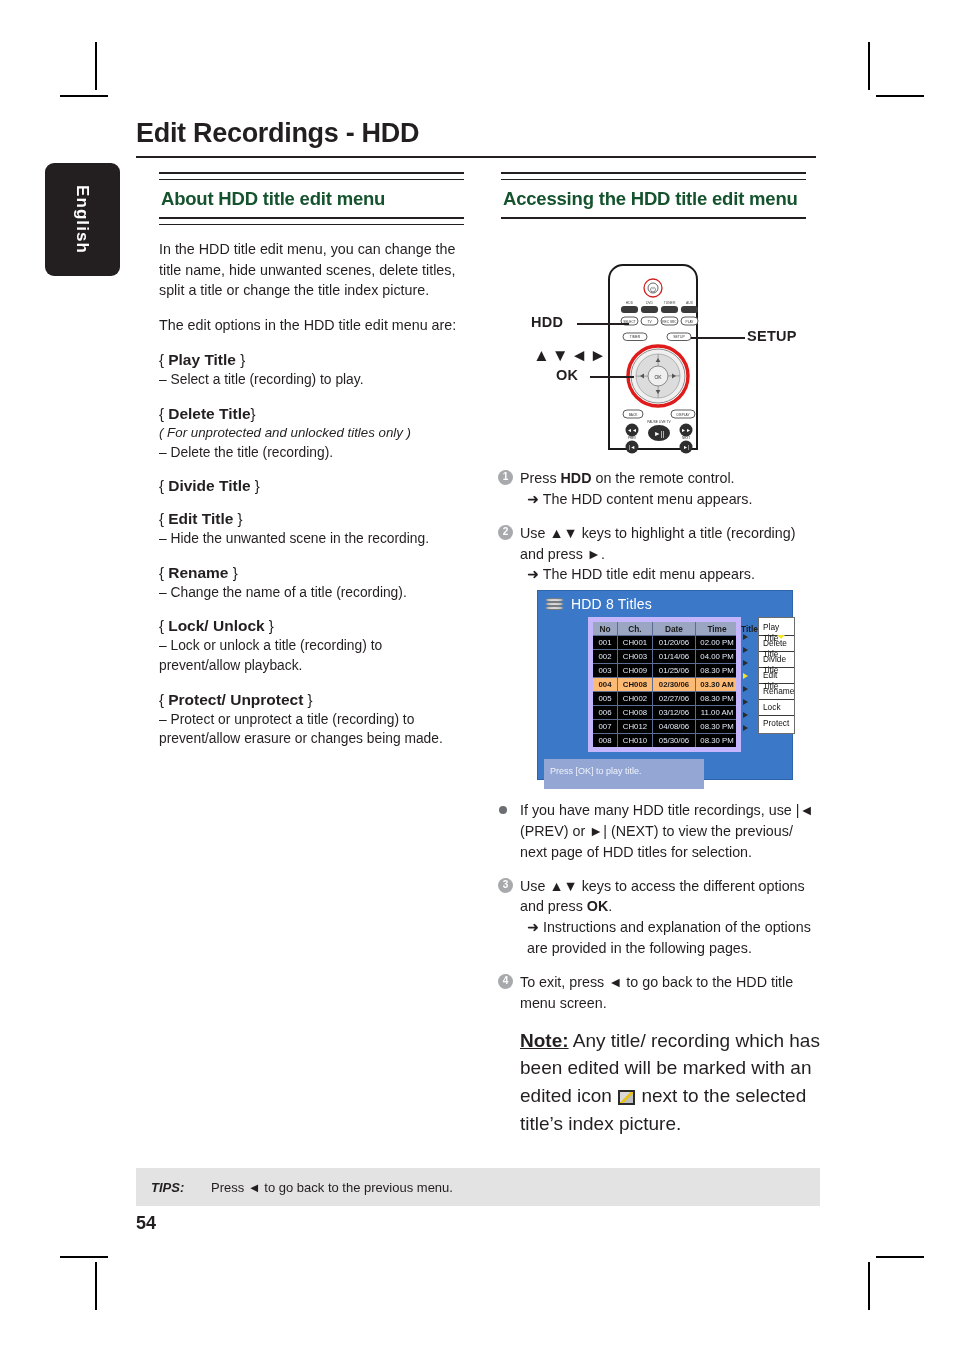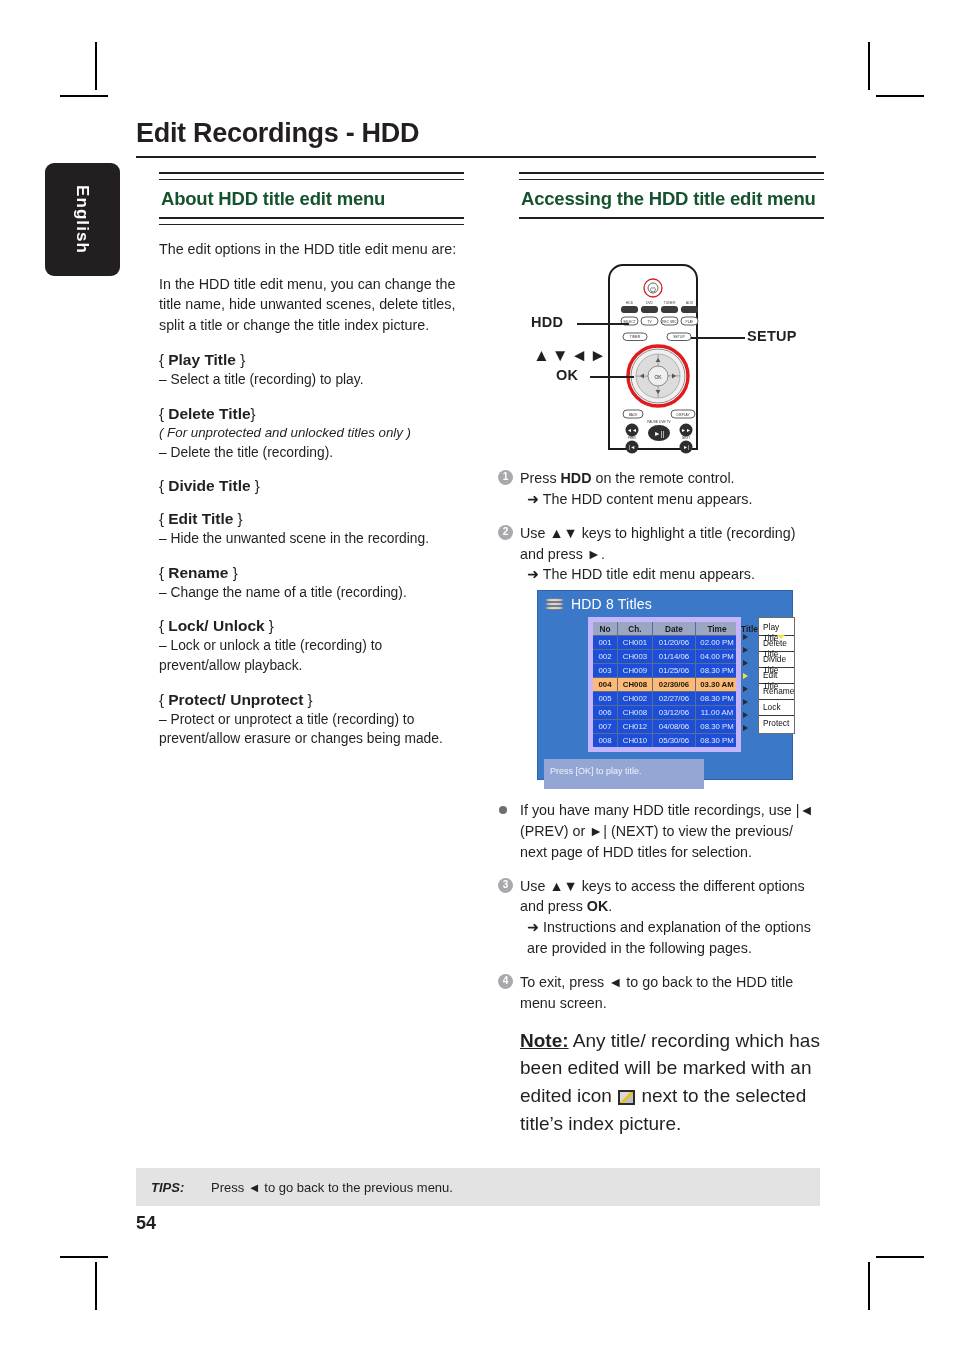--- a/index.html
+++ b/index.html
@@ -57,21 +57,21 @@
   #title-rule {
     position: absolute;
     left: 136px; top: 156px;
     width: 680px; height: 2px;
     background: #231f20;
   }
 
   
   .col { position: absolute; }
   #col-left  { left: 159px; top: 172px; width: 305px; }
-  #col-right { left: 519px; top: 172px; width: 305px; }
+  #col-right { left: 501px; top: 172px; width: 305px; }
 
   
   .sec-head { position: relative; }
   .rule-pair { height: 5px; border-top: 2px solid #231f20; border-bottom: 1px solid #231f20; }
   .rule-single { height: 0; border-top: 2px solid #231f20; }
   .sec-title {
     font-size: 18.5px;
     font-weight: bold;
     color: #14532d;
     padding: 7px 0 6px 2px;
@@ -173,21 +173,21 @@
     padding: 1px 2px;
     border: 1px solid #5a6c94;
     text-align: center;
     height: 11px;
   }
   #title-table th.no   { width: 20px; }
   #title-table th.ch   { width: 30px; }
   #title-table th.date { width: 38px; }
   #title-table th.time { width: 38px; }
   #title-table td {
-    background: #1d4ed8;
+    background: #000000;
     color: #e2e9f7;
     font-size: 7.8px;
     padding: 1px 2px;
     border: 1px solid #5a6c94;
     text-align: center;
     height: 11px;
     white-space: nowrap;
     overflow: hidden;
   }
   #title-table tr.selected td {
@@ -354,22 +354,22 @@
 <div id="page-title">Edit Recordings - HDD</div>
 <div id="title-rule"></div>
 
 <div class="col" id="col-left">
   <div class="sec-head">
     <div class="rule-pair"></div>
     <div class="sec-title">About HDD title edit menu</div>
     <div class="rule-pair"></div>
   </div>
 
+  <div class="para">In the HDD title edit menu, you can change the title name, hide unwanted scenes, delete titles, split a title or change the title index picture.</div>
   <div class="para">The edit options in the HDD title edit menu are:</div>
-  <div class="para">In the HDD title edit menu, you can change the title name, hide unwanted scenes, delete titles, split a title or change the title index picture.</div>
 
   <div class="opt-head">
     <span>{</span>
     <b>Play Title</b>
     <span>}</span>
   </div>
   <div class="opt-desc">–  Select a title (recording) to play.</div>
 
   <div class="opt-head">
     <span>{</span>

